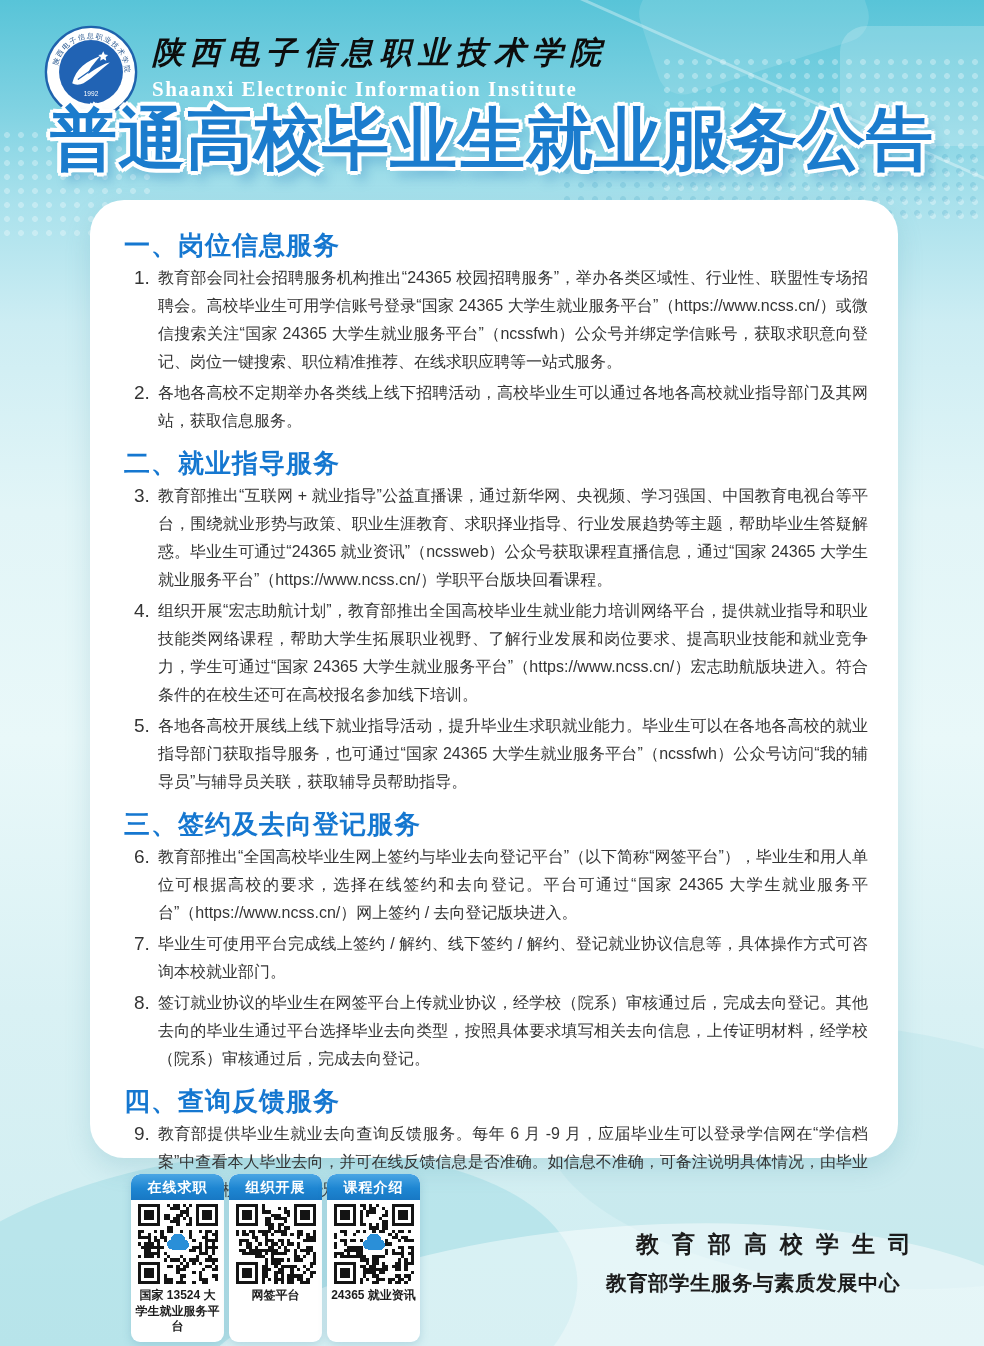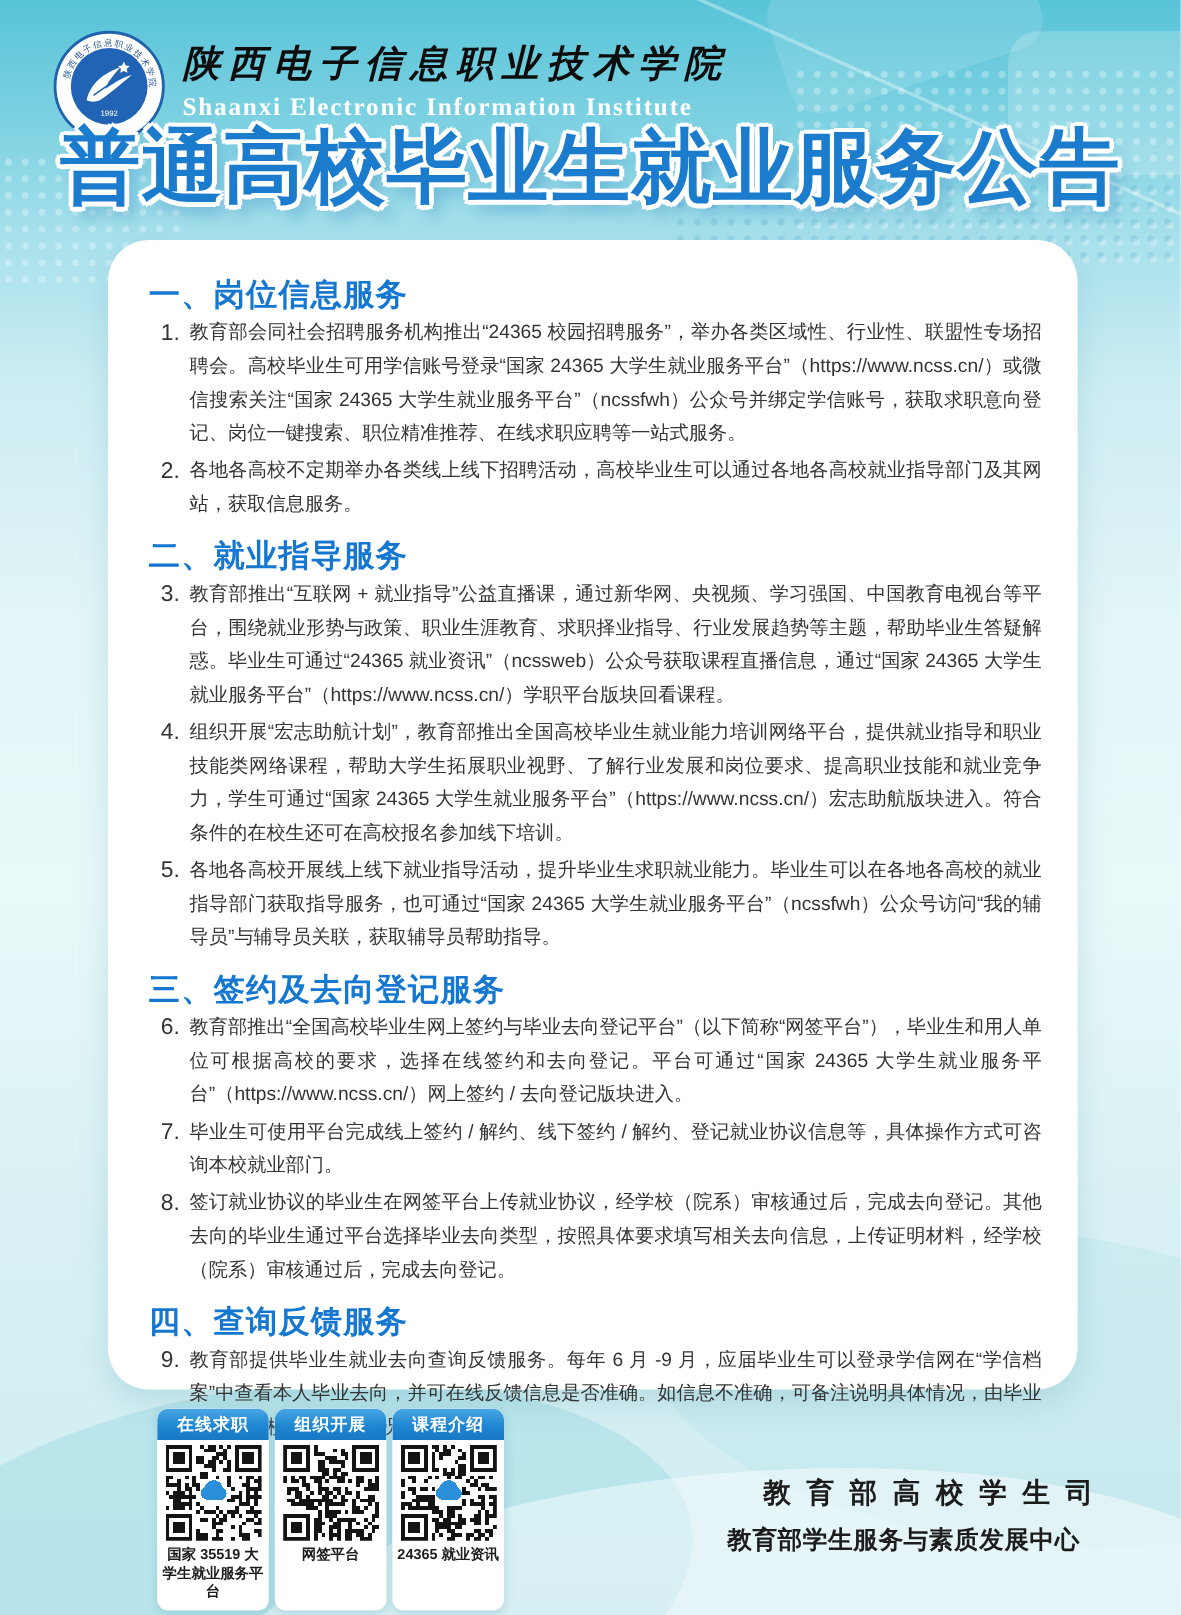--- a/index.html
+++ b/index.html
@@ -339,21 +339,21 @@
               <rect x="2" y="20" width="3" height="3"></rect>
             </g>
             <g fill="#2a8fd8">
               <circle cx="12.5" cy="11.6" r="2.4"></circle>
               <circle cx="10.7" cy="12.6" r="1.6"></circle>
               <circle cx="14.2" cy="12.7" r="1.7"></circle>
               <rect x="10.4" y="12.1" width="4.4" height="2.3" rx="0.6"></rect>
             </g>
           </svg>
         </div>
-      <div class="qr-caption">国家 35519 大学生就业服务平台</div>
+      <div class="qr-caption">国家 13524 大学生就业服务平台</div>
     </div>
     <div class="qr-card">
       <div class="qr-head">组织开展</div>
       <div class="qr-box">
           <svg class="qr-svg" viewBox="0 0 25 25" shape-rendering="crispEdges">
             <g fill="#141414">
               <rect x="8" y="0" width="1" height="1"></rect>
               <rect x="8" y="1" width="1" height="1"></rect>
               <rect x="13" y="1" width="1" height="1"></rect>
               <rect x="15" y="1" width="1" height="1"></rect>

